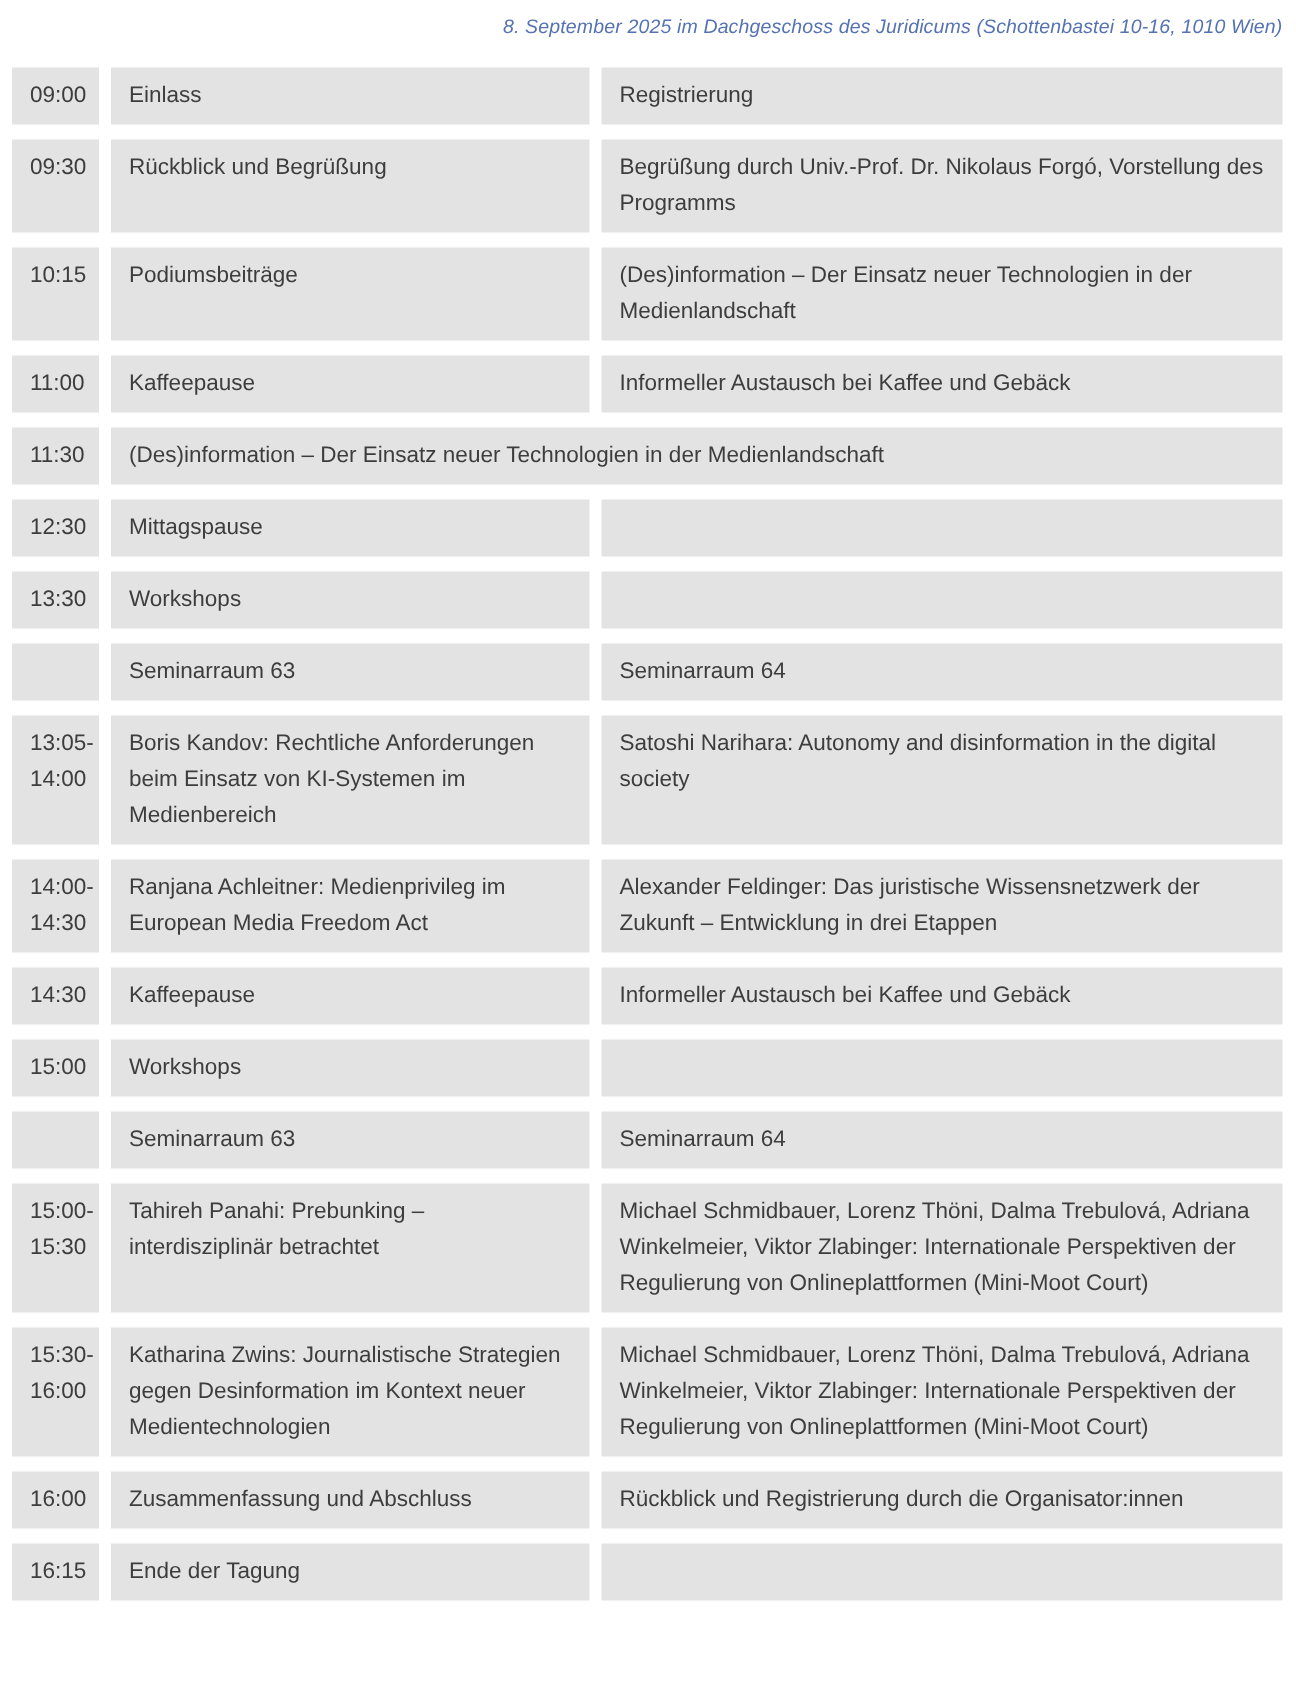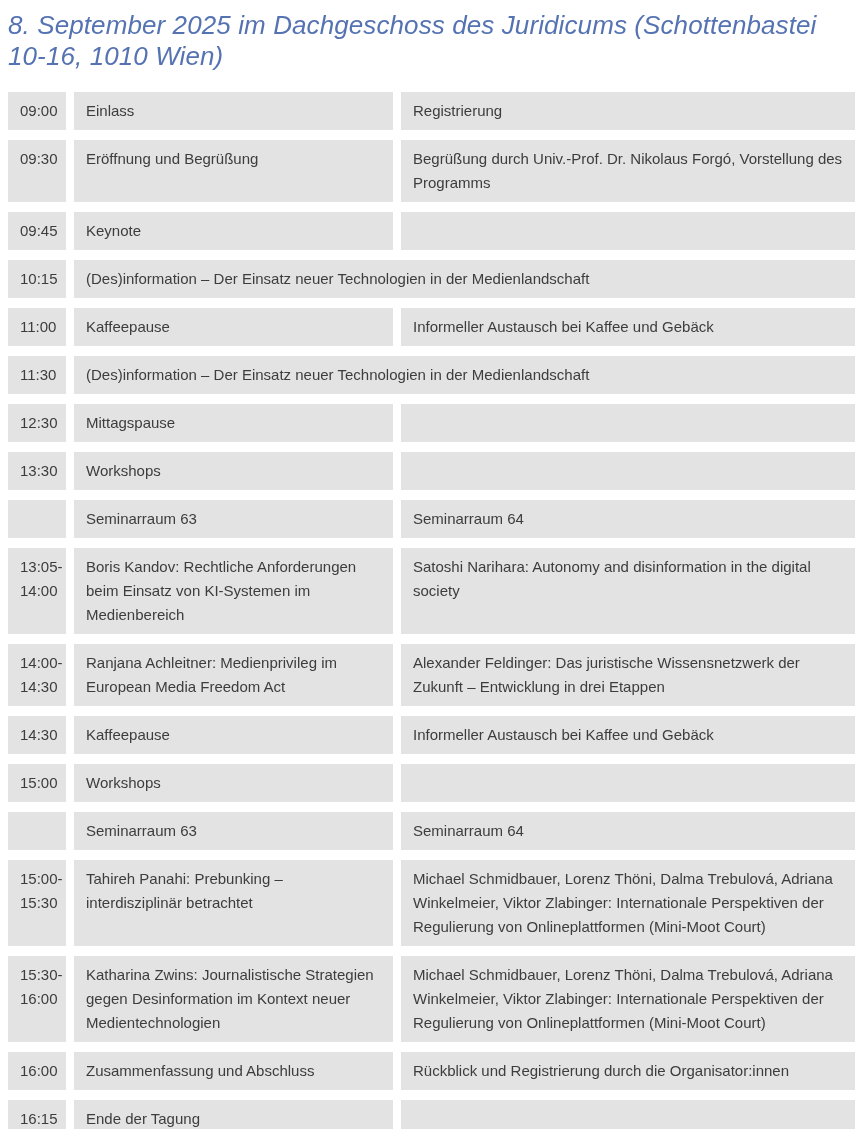--- a/index.html
+++ b/index.html
@@ -14,26 +14,27 @@
   }
   body {
     font-family: "Liberation Sans", "DejaVu Sans", sans-serif;
     color: var(--cell-text);
   }
   .page {
     padding: 8px 9px 6px 8px;
     width: 864px;
   }
   .title {
-    font-size: 26px;
+    font-size: 13px;
     font-weight: 400;
     font-style: italic;
     color: var(--title-color);
     margin: 2px 0 20px 0;
     letter-spacing: 0.1px;
+    text-align: right;
   }
   .schedule {
     display: block;
   }
   .row {
     display: flex;
     column-gap: 8px;
     margin-bottom: 10px;
     align-items: stretch;
   }
@@ -65,32 +66,28 @@
 
   <div class="schedule" id="schedule">
   <div class="row">
     <div class="cell time">09:00</div>
     <div class="cell session">Einlass</div>
     <div class="cell description">Registrierung</div>
   </div>
 
   <div class="row">
     <div class="cell time">09:30</div>
-    <div class="cell session">Eröffnung und Begrüßung</div>
+    <div class="cell session">Rückblick und Begrüßung</div>
     <div class="cell description">Begrüßung durch Univ.-Prof. Dr. Nikolaus Forgó, Vorstellung des Programms</div>
   </div>
 
-  <div class="row">
-    <div class="cell time">09:45</div>
-    <div class="cell session">Keynote</div>
-    <div class="cell description"></div>
-  </div>
 
   <div class="row">
     <div class="cell time">10:15</div>
+    <div class="cell session">Podiumsbeiträge</div>
     <div class="cell description">(Des)information – Der Einsatz neuer Technologien in der Medienlandschaft</div>
   </div>
 
   <div class="row">
     <div class="cell time">11:00</div>
     <div class="cell session">Kaffeepause</div>
     <div class="cell description">Informeller Austausch bei Kaffee und Gebäck</div>
   </div>
 
   <div class="row">

